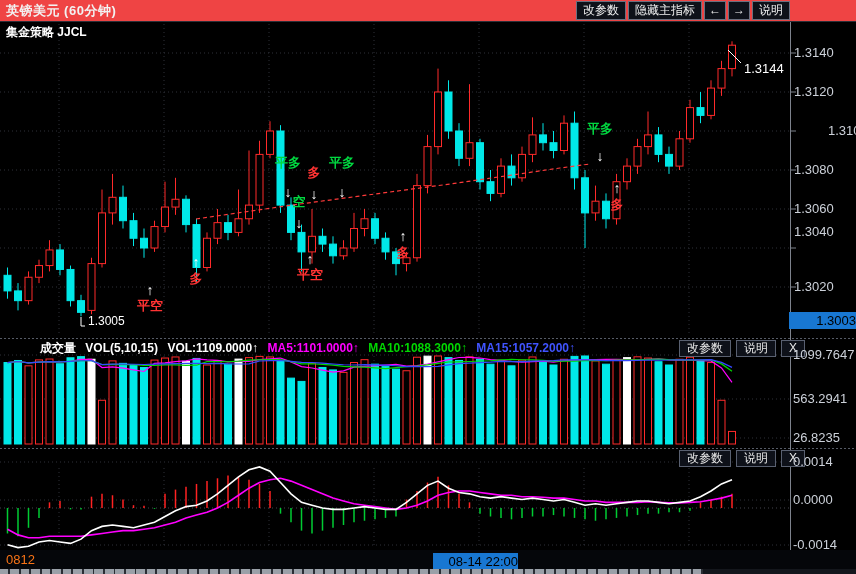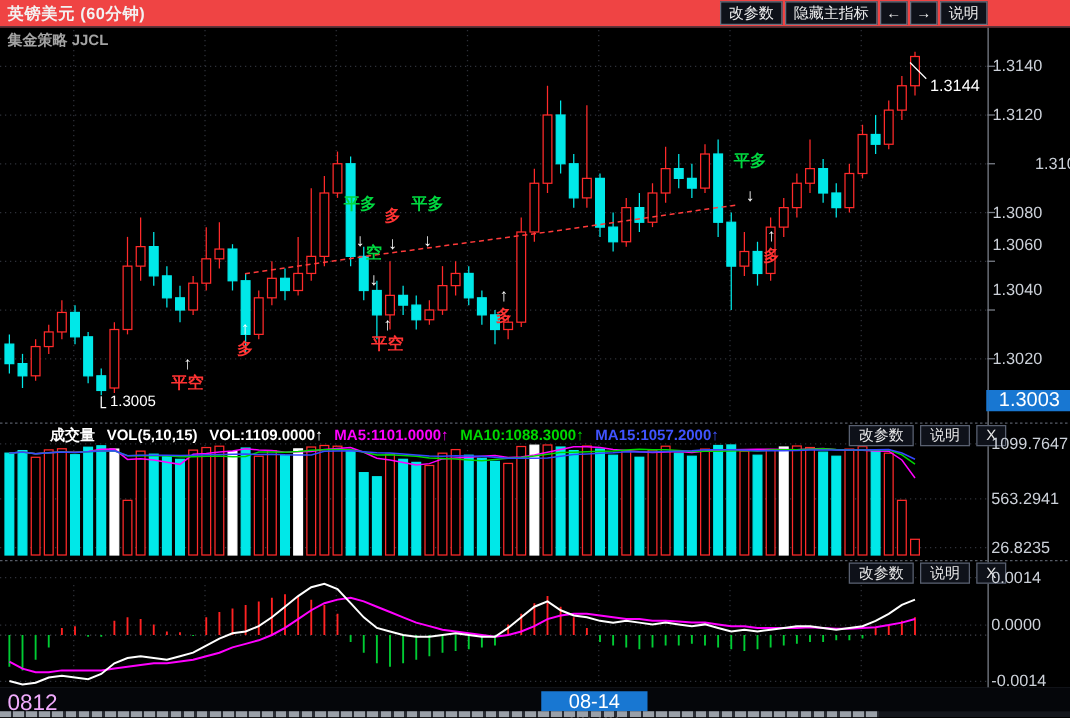--- a/index.html
+++ b/index.html
@@ -9,32 +9,32 @@
   .topbar{position:absolute;left:0;top:0;width:856px;height:21px;background:#ef4444;
           border-bottom:1px solid #2c2f38;display:flex;align-items:center;}
   .title{color:#f2f2f2;font-size:13px;margin-left:6px;font-weight:bold;letter-spacing:.5px;}
   .topbtns{position:absolute;right:66px;top:1px;display:flex;height:19px;}
   .tbtn{background:#0e1119;border:1px solid #6a7080;color:#f0f0f0;font-size:12px;
         height:19px;line-height:17px;text-align:center;padding:0 6px;margin-left:2px;
         box-sizing:border-box;cursor:default;font-family:inherit;}
   .tbtn.arrow{width:22px;padding:0;font-weight:bold;}
   
   .ov{position:absolute;white-space:nowrap;}
-  .strategy{color:#a3a3a3;font-size:12px;font-weight:bold;}
+  .strategy{color:#ffffff;font-size:12px;font-weight:bold;}
   .phead{position:absolute;left:0;width:790px;height:17px;font-size:12px;font-weight:bold;color:#fff;}
   .phead span{margin-right:6px;}
   .w{color:#ffffff;} .m{color:#ff00ff;} .g{color:#00d800;} .b{color:#4054ff;}
   .panelbtns{position:absolute;display:flex;}
   .pbtn{background:#0e1119;border:1px solid #596070;color:#e8e8e8;font-size:12px;height:17px;
         line-height:15px;padding:0 7px;margin-left:5px;box-sizing:border-box;font-family:inherit;}
   .axis-label{position:absolute;left:4px;color:#ccd1d9;font-size:13px;}
-  .blue-box{position:absolute;background:#1877d2;color:#ffffff;font-size:16px;text-align:center;}
+  .blue-box{position:absolute;background:#1877d2;color:#000000;font-size:13px;text-align:right;}
   .note{color:#fff;}
   #timebar{position:absolute;left:0;top:550px;width:856px;height:19px;background:#05060a;}
-  .t0812{position:absolute;left:6px;top:2px;color:#f0abfc;font-size:18px;}
+  .t0812{position:absolute;left:6px;top:2px;color:#f97316;font-size:13px;}
   #scrollstrip{position:absolute;left:0;top:569px;width:856px;height:5px;background:#14161c;}
   #scrollthumb{position:absolute;left:0;top:0;width:703px;height:5px;
      background:repeating-linear-gradient(90deg,#9aa0a8 0px,#9aa0a8 8.5px,#2a2d34 8.5px,#2a2d34 10.5px);}
   svg{position:absolute;left:0;top:0;}
   .sr{fill:#ff3333;font-weight:bold;font-size:13px;}
   .sg{fill:#00d840;font-weight:bold;font-size:13px;}
   .sa{fill:#ffffff;font-weight:bold;font-size:14px;}
 </style>
 </head>
 <body>
@@ -573,21 +573,21 @@
     <button class="pbtn">改参数</button>
     <button class="pbtn">说明</button>
     <button class="pbtn">X</button>
   </div>
 
   <div id="priceAxis">
       <span class="axis-label" style="left: 794px; top: 45px;">1.3140</span>
       <span class="axis-label" style="left: 794px; top: 84px; text-align: center;">1.3120</span>
       <span class="axis-label" style="left: 828px; top: 123px;">1.3100</span>
       <span class="axis-label" style="left: 794px; top: 162px;">1.3080</span>
-      <span class="axis-label" style="left: 794px; top: 188px; text-align: center;">1.3060</span>
+      <span class="axis-label" style="left: 794px; top: 201px; text-align: center;">1.3060</span>
       <span class="axis-label" style="left: 794px; top: 224px;">1.3040</span>
       <span class="axis-label" style="left: 794px; top: 279px;">1.3020</span>
     </div>
   <div id="volAxis">
       <span class="axis-label" style="left: 793px; top: 347px;">1099.7647</span>
       <span class="axis-label" style="left: 793px; top: 391px;">563.2941</span>
       <span class="axis-label" style="left: 793px; top: 430px;">26.8235</span>
     </div>
   <div id="macdAxis">
       <span class="axis-label" style="left: 793px; top: 454px;">0.0014</span>

